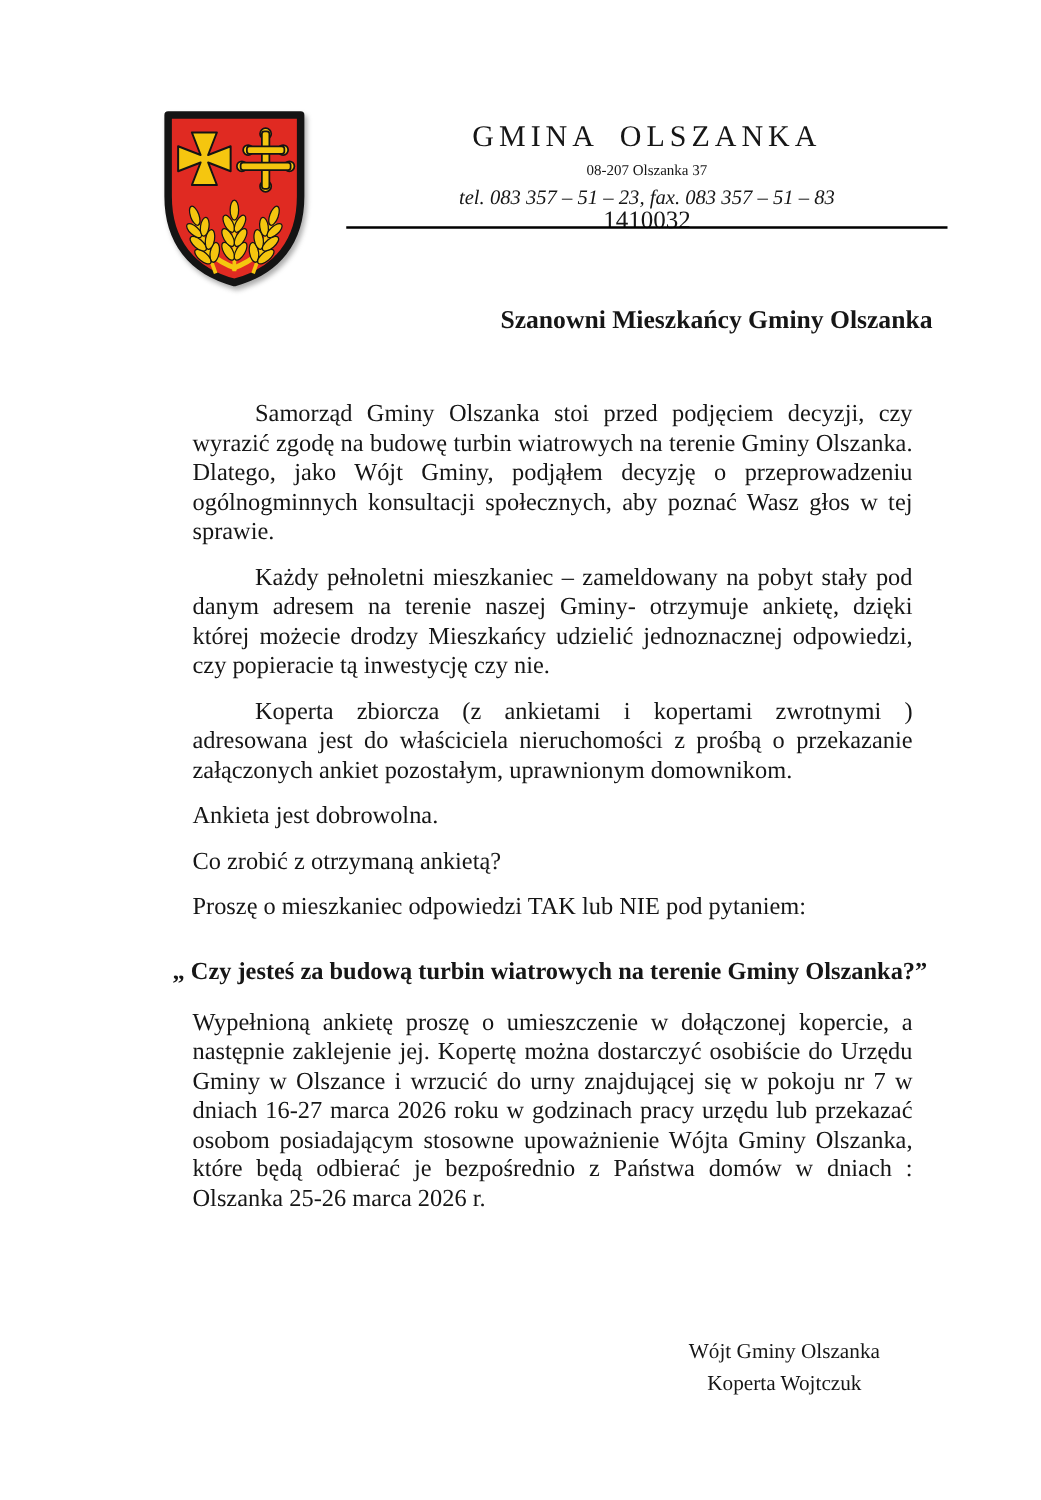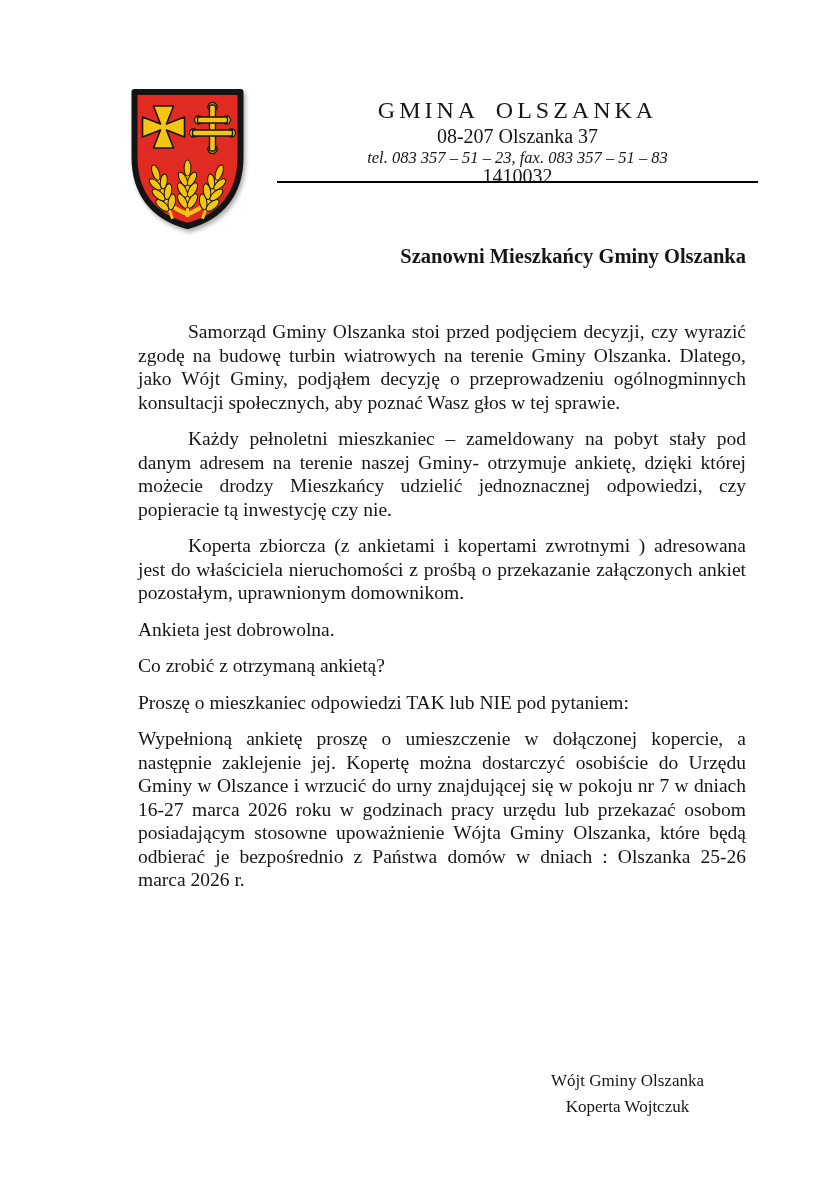--- a/index.html
+++ b/index.html
@@ -21,37 +21,37 @@
   .ol     { stroke:var(--crest-outline, #141414); }
   .gold-line { stroke:var(--heraldic-gold, #f5c60f); fill:none; }
   .letterhead-text {
     position:absolute; left:277px; top:95px; width:481px; text-align:center;
     line-height:1;
   }
   .org-name {
     font-size:24px; letter-spacing:4px; word-spacing:8px;
     line-height:30px; white-space:nowrap; font-weight:normal;
   }
-  .address  { font-size:20px;   line-height:23px; }
+  .address  { font-size:12px;   line-height:23px; }
   .contact  { font-size:16.5px; line-height:19px;font-style:italic; }
   .code     { font-size:20px;   line-height:18px; }
   .rule {
     position:absolute; left:277px; top:181px; width:481px; height:2px;
     background:var(--rule, #000000);
   }
   
   .salutation {
     position:absolute; left:138px; top:245px; width:608px;
     text-align:right; font-weight:bold; font-size:20.5px; line-height:23px;
   }
   .body-text {
     position:absolute; left:138px; top:320px; width:608px;
     font-size:19.5px; line-height:23.5px; text-align:justify;
   }
-  .para { margin:0 0 13px; }
+  .para { margin:0 16px 13px; }
   .para.indented { text-indent:50px; }
   .question { font-weight:bold; line-height:26px; margin:27px 0 16px; }
   .signature {
     position:absolute; left:520px; top:1068px; width:215px;
     text-align:center; font-size:17px; line-height:26px;
   }
 </style>
 </head>
 <body>
 
@@ -108,20 +108,21 @@
 
   <div class="salutation">Szanowni Mieszkańcy Gminy Olszanka</div>
 
   <div class="body-text">
     <p class="para indented">Samorząd Gminy Olszanka stoi przed podjęciem decyzji, czy wyrazić zgodę na budowę turbin wiatrowych na terenie Gminy Olszanka. Dlatego, jako Wójt Gminy, podjąłem decyzję o przeprowadzeniu ogólnogminnych konsultacji społecznych, aby poznać Wasz głos w tej sprawie.</p>
     <p class="para indented">Każdy pełnoletni mieszkaniec – zameldowany na pobyt stały pod danym adresem na terenie naszej Gminy- otrzymuje ankietę, dzięki której możecie drodzy Mieszkańcy udzielić jednoznacznej odpowiedzi, czy popieracie tą inwestycję czy nie.</p>
     <p class="para indented">Koperta zbiorcza (z ankietami i kopertami zwrotnymi ) adresowana jest do właściciela nieruchomości z prośbą o przekazanie załączonych ankiet pozostałym, uprawnionym domownikom.</p>
     <p class="para">Ankieta jest dobrowolna.</p>
     <p class="para">Co zrobić z otrzymaną ankietą?</p>
     <p class="para">Proszę o mieszkaniec odpowiedzi TAK lub NIE pod pytaniem:</p>
+    <p class="para question">„ Czy jesteś za budową turbin wiatrowych na terenie Gminy Olszanka?”</p>
     <p class="para">Wypełnioną ankietę proszę o umieszczenie w dołączonej kopercie, a następnie zaklejenie jej. Kopertę można dostarczyć osobiście do Urzędu Gminy w Olszance i wrzucić do urny znajdującej się w pokoju nr 7 w dniach 16-27 marca 2026 roku w godzinach pracy urzędu lub przekazać osobom posiadającym stosowne upoważnienie Wójta Gminy Olszanka, które będą odbierać je bezpośrednio z Państwa domów w dniach : Olszanka 25-26 marca 2026 r.</p>
   </div>
 
   <div class="signature">
     <div>Wójt Gminy Olszanka</div>
     <div>Koperta Wojtczuk</div>
   </div>
 
 </div>
 

